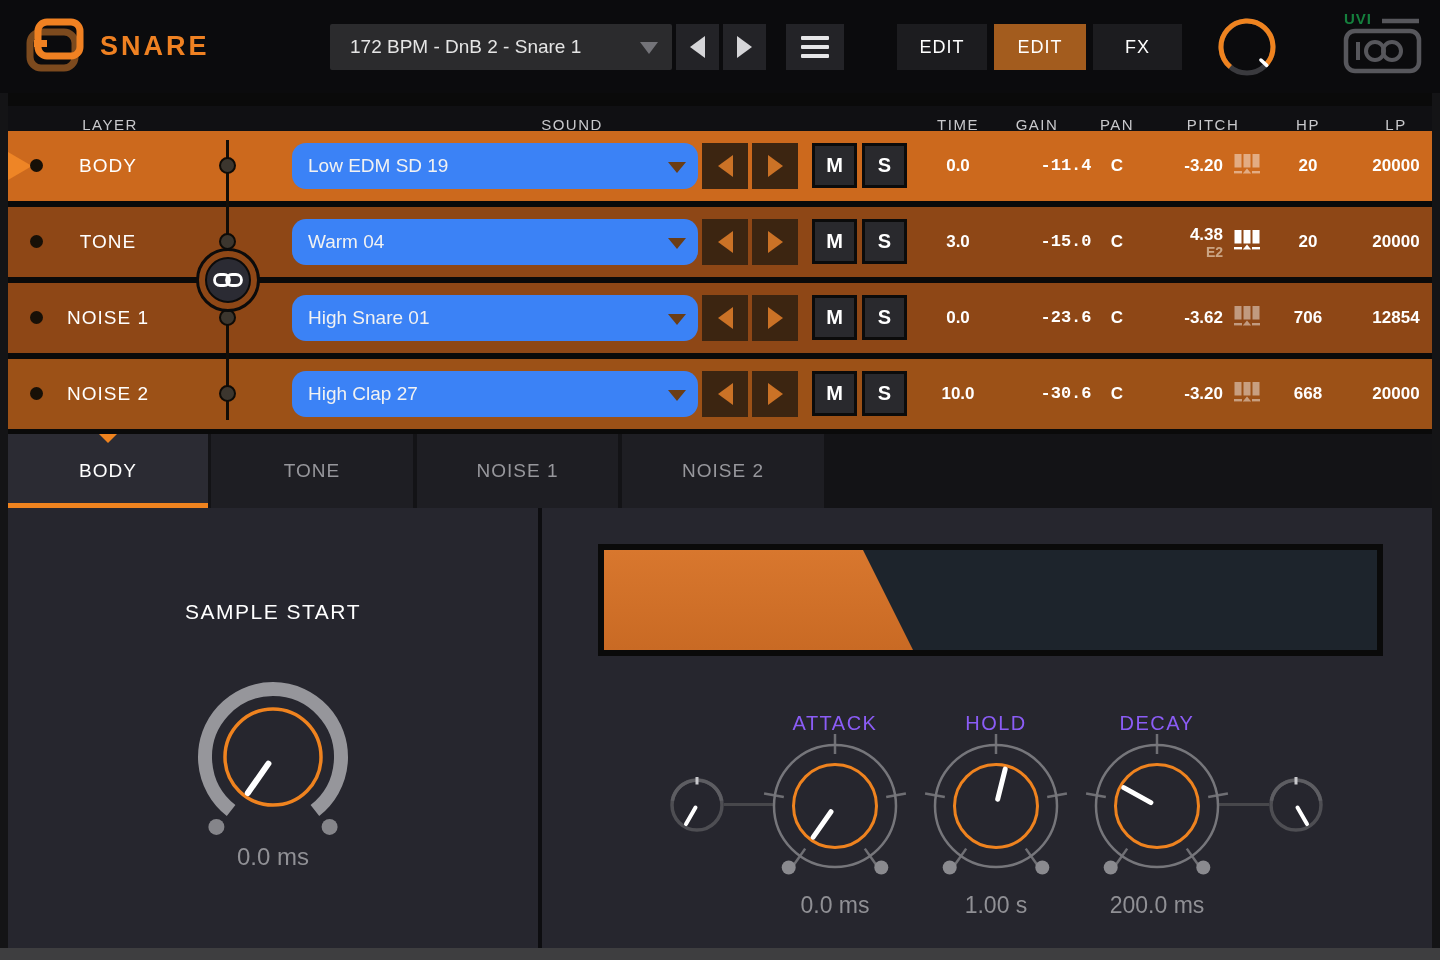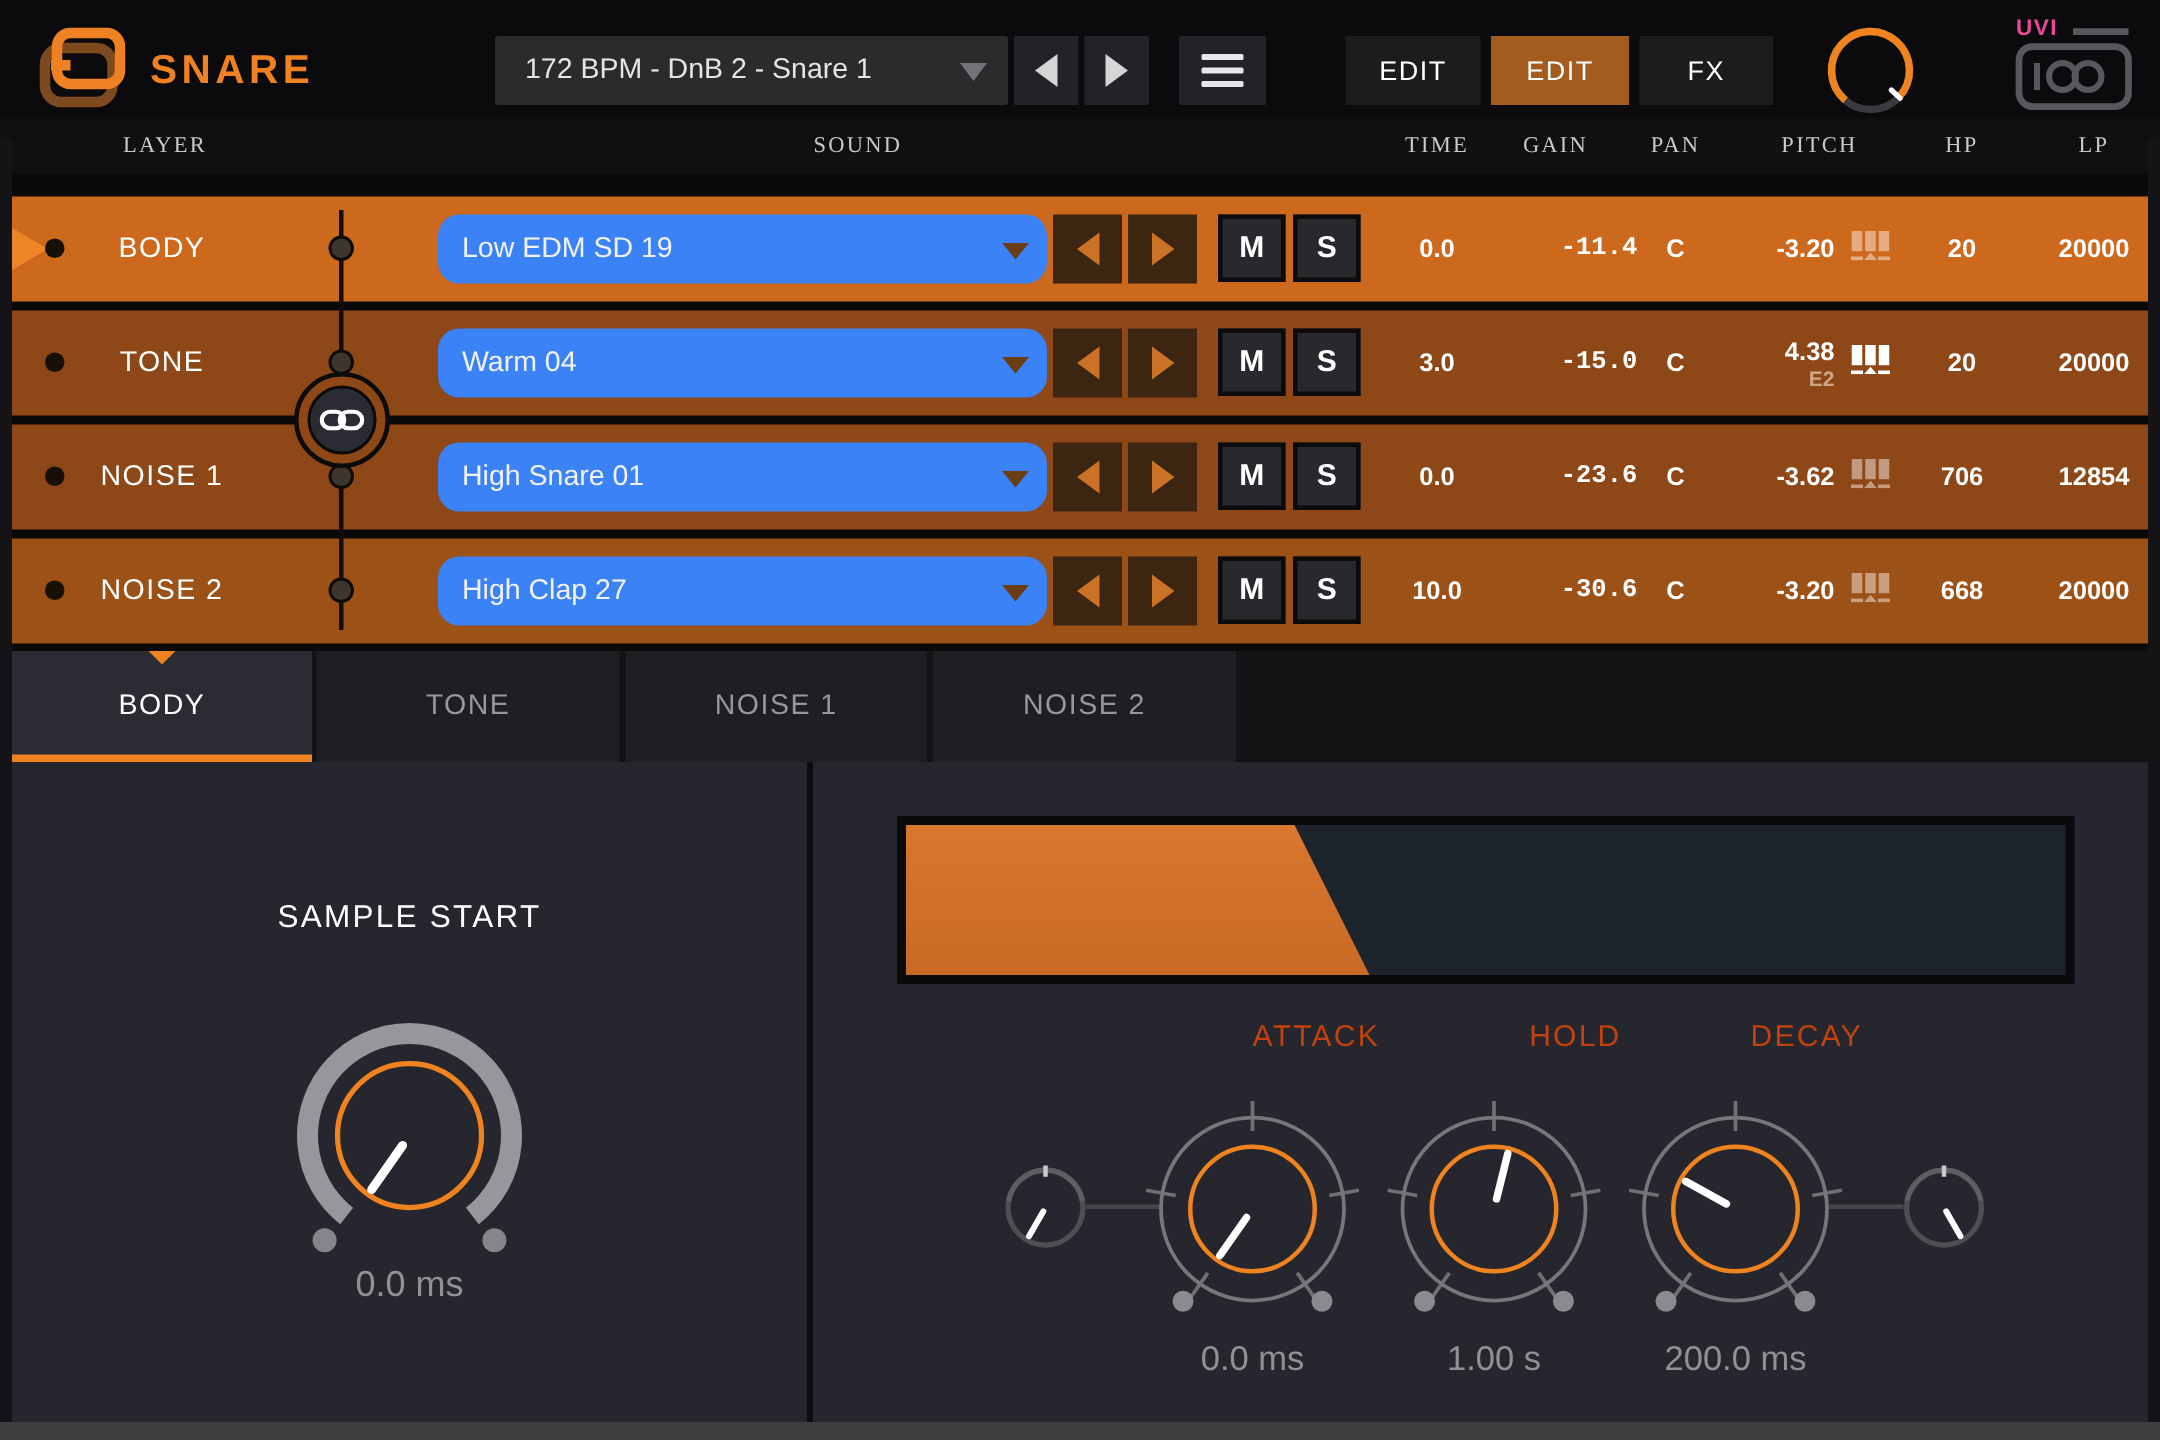--- a/index.html
+++ b/index.html
@@ -23,25 +23,25 @@
   .menubtn{position:absolute;left:786px;top:24px;width:58px;height:46px;background:#232327;border:none;cursor:pointer;
            display:flex;flex-direction:column;justify-content:center;align-items:center;gap:4.5px;}
   .menubtn i{width:28px;height:4.5px;background:#e6e6e8;border-radius:1px;}
   .viewtab{position:absolute;top:24px;height:46px;border:none;background:#1c1c1f;color:#fff;font-size:18px;
            letter-spacing:1px;font-family:inherit;cursor:pointer;}
   .viewtab.main{left:897px;width:90px;}
   .viewtab.edit{left:994px;width:92px;background:#a35c1e;}
   .viewtab.fx{left:1093px;width:89px;}
   .masterknob{position:absolute;left:1215px;top:15px;width:64px;height:64px;cursor:pointer;}
   .uvilogo{position:absolute;left:1342px;top:14px;width:80px;height:64px;}
-  .uvilogo .brand{position:absolute;left:2px;top:-4px;font-size:15px;font-weight:bold;letter-spacing:1px;color:#ec4899;}
+  .uvilogo .brand{position:absolute;left:2px;top:-4px;font-size:15px;font-weight:bold;letter-spacing:1px;color:#15803d;}
 
   
   .table-bg{position:absolute;left:8px;top:93px;width:1424px;height:341px;background:#0a0a0a;}
-  .thead{position:absolute;left:0;top:79px;width:1440px;height:37px;background:#101013;font-family:Liberation Serif, serif;}
+  .thead{position:absolute;left:0;top:106px;width:1440px;height:37px;background:#101013;}
   .thead span{position:absolute;top:0;line-height:37px;font-size:15px;letter-spacing:1.5px;color:#c9c9cc;text-align:center;}
   .row{position:absolute;left:8px;width:1424px;height:70px;}
   .row.sel{background:#cc691d;}
   .row.dim1{background:#8e4716;}
   .row.dim2{background:#9c5117;}
   .playtri{position:absolute;left:0;top:21px;width:0;height:0;border-top:14px solid transparent;
            border-bottom:14px solid transparent;border-left:24px solid #ee8526;}
   .ldot{position:absolute;left:22px;top:28px;width:13px;height:13px;border-radius:50%;background:#171007;}
   .lname{position:absolute;left:32px;width:136px;top:0;line-height:70px;text-align:center;color:#fff;
          font-size:19px;letter-spacing:1px;}
@@ -92,21 +92,21 @@
   .vdivider{position:absolute;left:538px;top:508px;width:4px;height:440px;background:#0d0d10;}
   .bstrip{position:absolute;left:0;top:948px;width:1440px;height:12px;background:#3e3e40;}
 
   .ss-label{position:absolute;left:138px;top:600px;width:270px;text-align:center;color:#fff;font-size:21px;letter-spacing:1.5px;}
   .ss-knob{position:absolute;left:178px;top:662px;width:190px;height:190px;cursor:pointer;}
   .ss-value{position:absolute;left:158px;top:843px;width:230px;text-align:center;color:#909095;font-size:24px;}
 
   .env-display{position:absolute;left:598px;top:544px;width:785px;height:112px;background:#1d242c;
                border:6px solid #0a0a0a;box-sizing:border-box;}
   .env-display svg{display:block;width:773px;height:100px;}
-  .klabel{position:absolute;top:680px;width:170px;text-align:right;color:#c2410c;font-size:20px;letter-spacing:1.5px;}
+  .klabel{position:absolute;top:712px;width:170px;text-align:center;color:#8b5cf6;font-size:20px;letter-spacing:1.5px;}
   .klabel.a{left:750px}.klabel.h{left:911px}.klabel.d{left:1072px}
   .knob-l{position:absolute;top:721px;width:170px;height:170px;cursor:pointer;}
   .knob-l.a{left:750px}.knob-l.h{left:911px}.knob-l.d{left:1072px}
   .knob-s{position:absolute;top:773px;width:64px;height:64px;cursor:pointer;}
   .knob-s.left{left:665px}.knob-s.right{left:1264px}
   .kline{position:absolute;top:803px;height:3px;background:#47474b;}
   .kline.left{left:724px;width:50px;}
   .kline.right{left:1218px;width:51px;}
   .kvalue{position:absolute;top:892px;width:170px;text-align:center;color:#909095;font-size:23px;}
   .kvalue.a{left:750px}.kvalue.h{left:911px}.kvalue.d{left:1072px}

